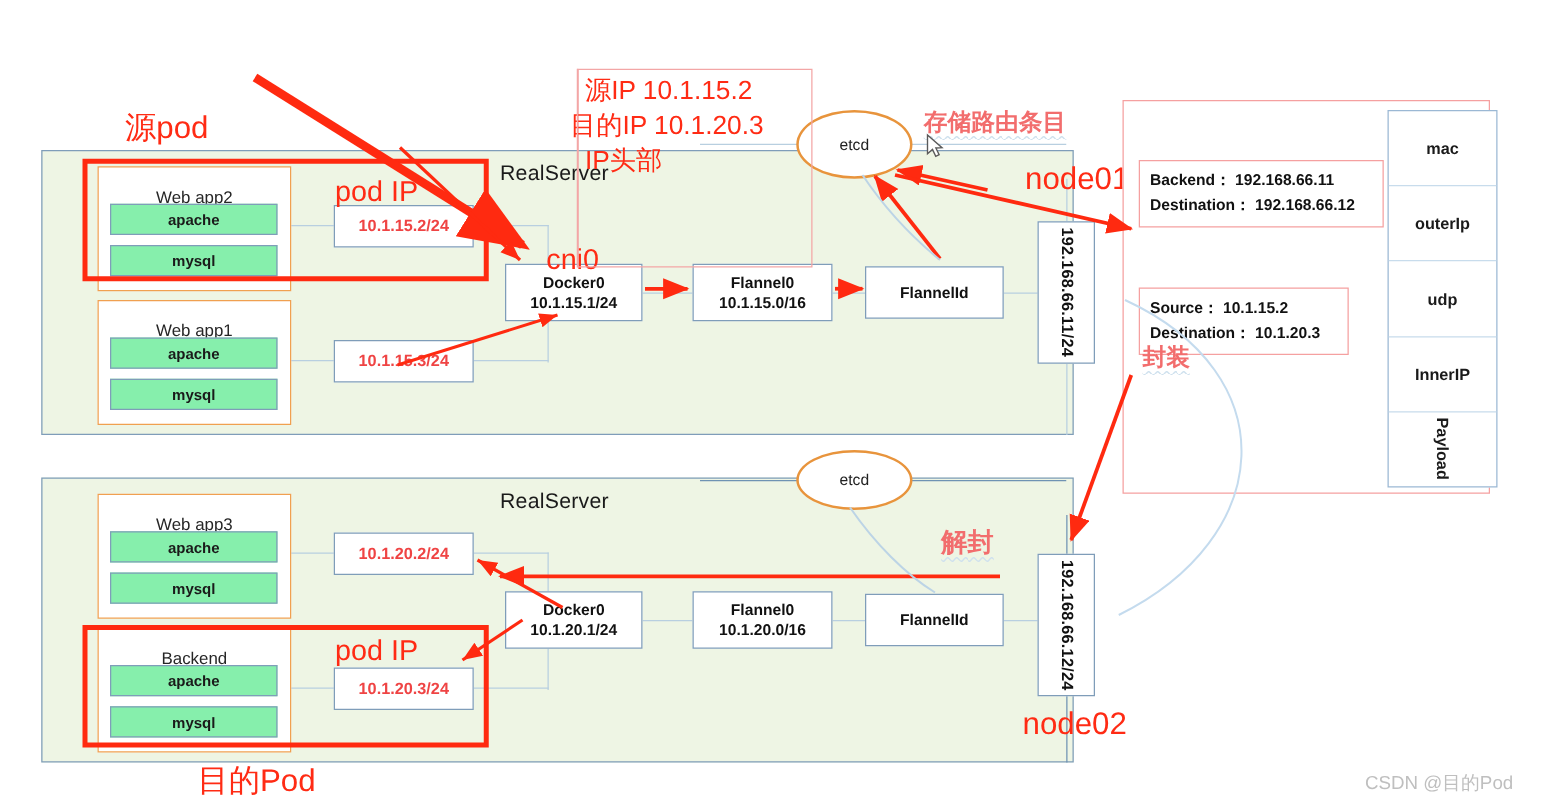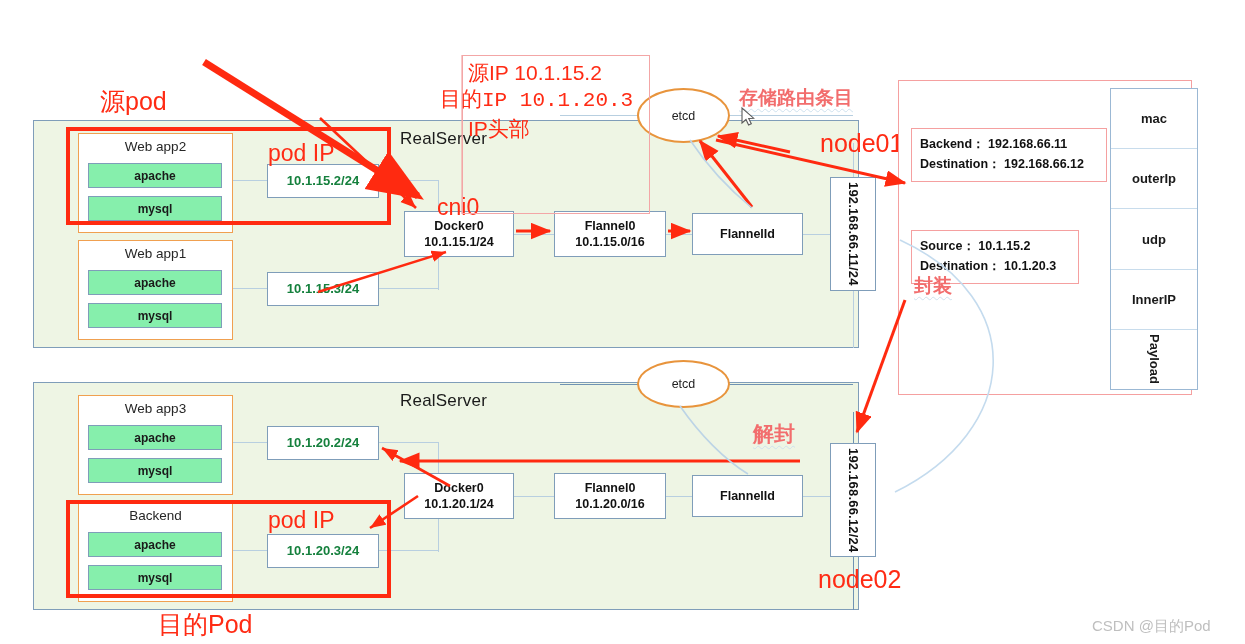--- a/index.html
+++ b/index.html
@@ -35,21 +35,21 @@
 
   
   .pod-box {
     background: #ffffff;
     border: 1.5px solid #f0a050;
   }
   .pod-title {
     text-align: center;
     font-size: 13.5px;
     color: #262626;
-    padding-top: 5px;
+    padding-top: 16px;
     white-space: nowrap;
   }
   
   .svc-box {
     background: #86efac;
     border: 1.3px solid #7f9db9;
     display: flex;
     align-items: center;
     justify-content: center;
     font-size: 12px;
@@ -60,21 +60,21 @@
   
   .ip-box {
     background: #ffffff;
     border: 1.4px solid #7f9db9;
     display: flex;
     flex-direction: column;
     align-items: center;
     justify-content: center;
     font-size: 13px;
     font-weight: bold;
-    color: #15803d;
+    color: #ef4444;
     line-height: 1.25;
     text-align: center;
   }
   .comp-box {
     background: #ffffff;
     border: 1.4px solid #7f9db9;
     display: flex;
     flex-direction: column;
     align-items: center;
     justify-content: center;
@@ -280,21 +280,21 @@
 
   <div class="abs red-txt red-big" style="left:100px; top:85px;">源pod</div>
   <div class="abs red-txt red-mid" style="left:268px; top:140px;">pod IP</div>
   <div class="abs red-txt red-mid" style="left:437px; top:194px;">cni0</div>
   <div class="abs red-txt red-big" style="left:820px; top:129px;">node01</div>
 
   <div class="abs red-rect" style="left:66px; top:127px; width:325px; height:98px;"></div>
 
   <div class="abs note-box" style="left:462px; top:55px; width:188px; height:159px;"></div>
   <div class="abs note-line" style="left:468px; top:60px;">源IP 10.1.15.2</div>
-  <div class="abs note-line" style="left:440px; top:88px;font-family:Liberation Mono, monospace;">目的IP 10.1.20.3</div>
+  <div class="abs note-line" style="left:456px; top:88px;">目的IP 10.1.20.3</div>
   <div class="abs note-line" style="left:468px; top:116px;">IP头部</div>
 
   <div class="abs pink-brush" style="left:739px; top:85px;">存储路由条目</div>
 
   <div class="abs pink-panel" style="left:898px; top:80px; width:294px; height:315px;"></div>
 
   <div class="abs pink-rect" style="left:911px; top:128px; width:196px; height:54px;">
     <div class="srcdst">Backend： 192.168.66.11</div>
     <div class="srcdst" style="padding-top:1px;">Destination： 192.168.66.12</div>
   </div>

